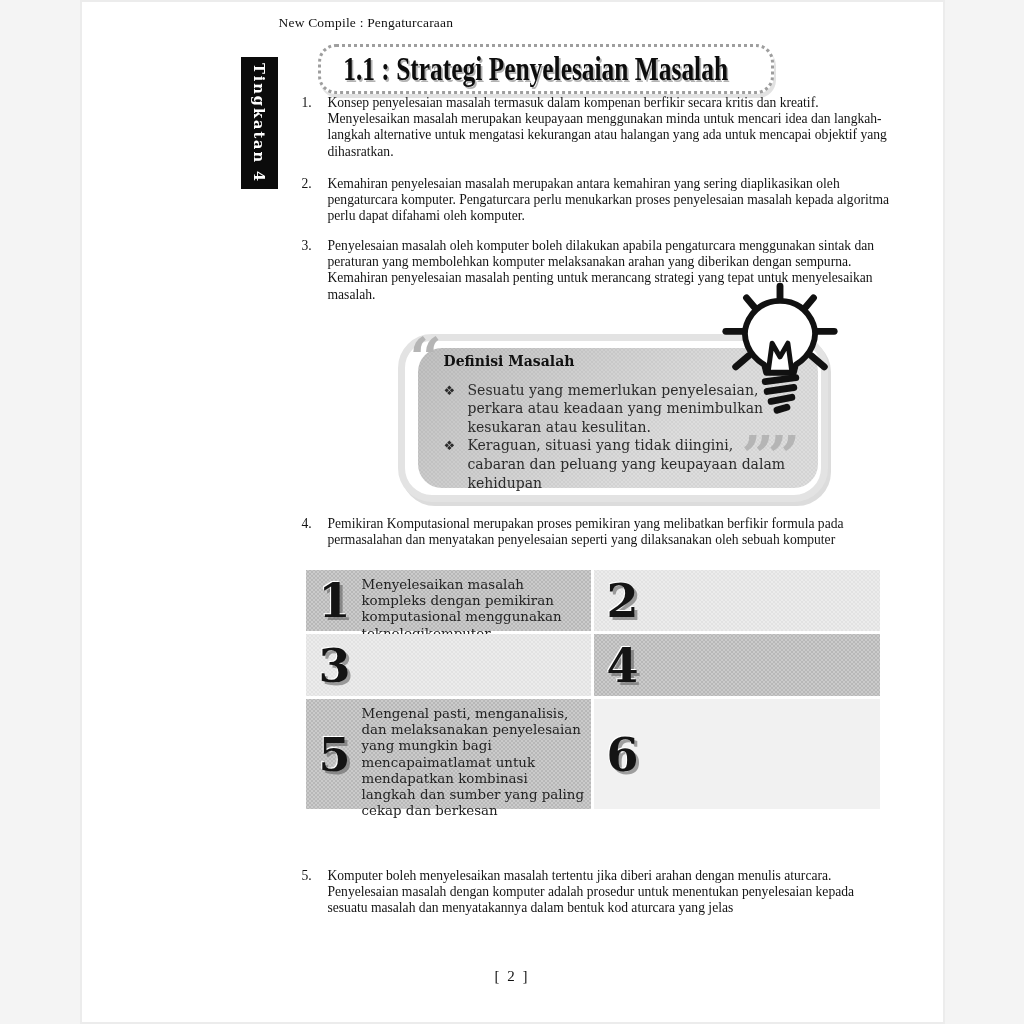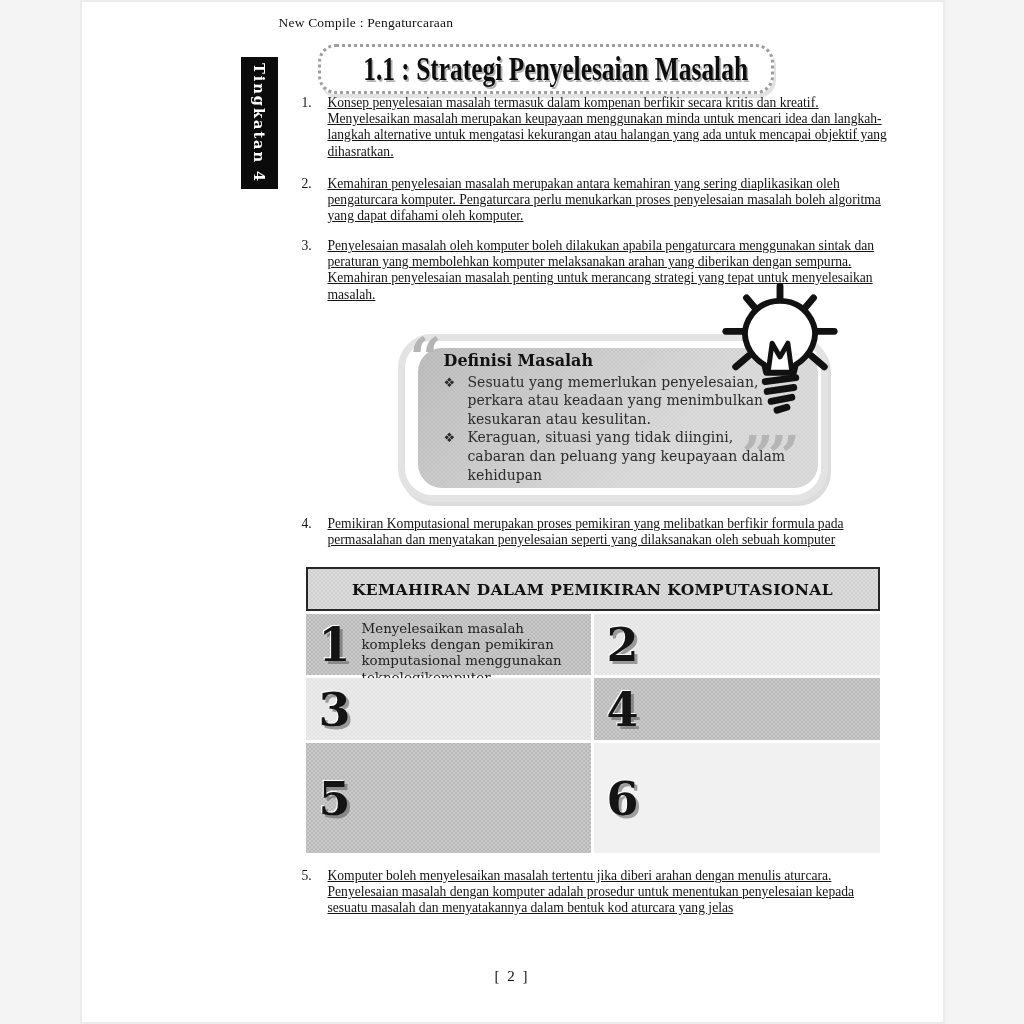--- a/index.html
+++ b/index.html
@@ -24,35 +24,35 @@
   .side-tab span {
     writing-mode:vertical-rl; font-family:"DejaVu Serif", serif;
     font-weight:bold; font-size:14.5px; letter-spacing:2px; color:#ffffff;
   }
 
   
   .title-banner {
     position:absolute; left:238px; top:44px; width:450px; height:44px;
     border:3px dotted #9e9e9e; border-radius:18px; background:#ffffff;
     box-shadow:2px 4px 0 #e2e2e2;
-    display:flex; align-items:center; justify-content:flex-start;
+    display:flex; align-items:center; justify-content:flex-end;
   }
   .title-banner .title-text {
     font-family:"Liberation Serif", serif; font-weight:bold; font-size:31px;
     white-space:nowrap; color:#0d0d0d; transform:scale(0.82,1.1);
     text-shadow:2px 2px 0 #b3b3b3;
   }
 
   
   .para {
     position:absolute; left:222px; width:592px; display:flex;
     font-size:13.6px; line-height:16.2px; color:#141414;
   }
   .para .num { width:26px; flex:none; }
-  .para .ptext { flex:1; padding-right:4px;text-decoration:underline; }
+  .para .ptext { flex:1; padding-right:4px; }
   .p1 { top:95px; } .p2 { top:176px; } .p3 { top:238px; }
   .p4 { top:516px; } .p5 { top:868px; }
 
   
   .def-outer {
     position:absolute; left:318px; top:334px; width:430px; height:168px;
     border:7px solid #e3e3e3; border-radius:34px; background:#ffffff;
     box-shadow:3px 4px 0 #dcdcdc; box-sizing:border-box;
   }
   .def-panel {
@@ -64,21 +64,21 @@
       radial-gradient(#b9b9b9 24%, rgba(0,0,0,0) 26%),
       radial-gradient(#b9b9b9 24%, rgba(0,0,0,0) 26%);
     background-size:100% 100%, 4px 4px, 4px 4px;
     background-position:0 0, 0 0, 2px 2px;
   }
   .def-content {
     position:absolute; left:364px; top:352px; width:348px;
     font-family:"DejaVu Serif", serif; font-size:14px; line-height:18.6px;
     color:#2b2b2b; z-index:3;
   }
-  .def-title { font-weight:bold; font-size:16px; color:#111; margin-bottom:2px; }
+  .def-title { font-weight:bold; font-size:14px; color:#111; margin-bottom:10px; }
   .def-bullet { display:flex; }
   .def-bullet .marker { width:24px; flex:none; font-size:13px; padding-top:1px; }
   .def-bullet .btext { flex:1; }
   .quote-open {
     position:absolute; left:330px; top:330px; z-index:2;
     font-family:"DejaVu Serif", serif; font-weight:bold;
     font-size:56px; color:#b5b5b5; line-height:1;
   }
   .quote-close {
     position:absolute; left:662px; top:428px; z-index:2;
@@ -151,21 +151,21 @@
   <div class="title-banner">
     <div class="title-text">1.1 : Strategi Penyelesaian Masalah</div>
   </div>
 
   <div class="para p1">
     <div class="num">1.</div>
     <div class="ptext">Konsep penyelesaian masalah termasuk dalam kompenan berfikir secara kritis dan kreatif. Menyelesaikan masalah merupakan keupayaan menggunakan minda untuk mencari idea dan langkah-langkah alternative untuk mengatasi kekurangan atau halangan yang ada untuk mencapai objektif yang dihasratkan.</div>
   </div>
   <div class="para p2">
     <div class="num">2.</div>
-    <div class="ptext">Kemahiran penyelesaian masalah merupakan antara kemahiran yang sering diaplikasikan oleh pengaturcara komputer.  Pengaturcara perlu menukarkan proses penyelesaian masalah boleh algoritma yang dapat difahami oleh komputer.</div>
+    <div class="ptext">Kemahiran penyelesaian masalah merupakan antara kemahiran yang sering diaplikasikan oleh pengaturcara komputer.  Pengaturcara perlu menukarkan proses penyelesaian masalah kepada algoritma perlu dapat difahami oleh komputer.</div>
   </div>
   <div class="para p3">
     <div class="num">3.</div>
     <div class="ptext">Penyelesaian masalah oleh komputer boleh dilakukan apabila pengaturcara menggunakan sintak dan peraturan yang membolehkan komputer melaksanakan arahan yang diberikan dengan sempurna. Kemahiran penyelesaian masalah penting untuk merancang strategi yang tepat untuk menyelesaikan masalah.</div>
   </div>
 
   <div class="def-outer"></div>
   <div class="def-panel"></div>
   <div class="quote-open">“</div>
   <div class="quote-close">””</div>
@@ -201,37 +201,37 @@
       </g>
     </svg>
   </div>
 
   <div class="para p4">
     <div class="num">4.</div>
     <div class="ptext">Pemikiran Komputasional  merupakan proses pemikiran yang melibatkan berfikir formula pada permasalahan dan menyatakan penyelesaian seperti yang dilaksanakan oleh sebuah komputer</div>
   </div>
 
   <div class="skills-table">
-    <div class="st-header">KEMAHIRAN DALAM PEMIKIRAN KOMPUTASIONAL</div>
     <div class="st-grid">
       <div class="cell shade-dark">
         <div class="cnum">1</div>
         <div class="ctext">Menyelesaikan masalah kompleks dengan pemikiran komputasional menggunakan teknologikomputer.</div>
       </div>
       <div class="cell shade-light">
         <div class="cnum">2</div>
       </div>
       <div class="cell shade-light">
         <div class="cnum">3</div>
       </div>
       <div class="cell shade-dark">
         <div class="cnum">4</div>
       </div>
       <div class="cell shade-dark">
         <div class="cnum">5</div>
+        <div class="ctext">Mengenal pasti, menganalisis, dan melaksanakan penyelesaian yang mungkin bagi mencapaimatlamat untuk mendapatkan kombinasi langkah dan sumber yang paling cekap dan berkesan</div>
       </div>
       <div class="cell shade-lighter">
         <div class="cnum">6</div>
       </div>
     </div>
   </div>
 
   <div class="para p5">
     <div class="num">5.</div>
     <div class="ptext">Komputer boleh menyelesaikan masalah tertentu jika diberi arahan dengan menulis aturcara. Penyelesaian masalah dengan komputer adalah prosedur untuk menentukan penyelesaian kepada sesuatu masalah dan menyatakannya dalam bentuk kod aturcara yang jelas</div>

